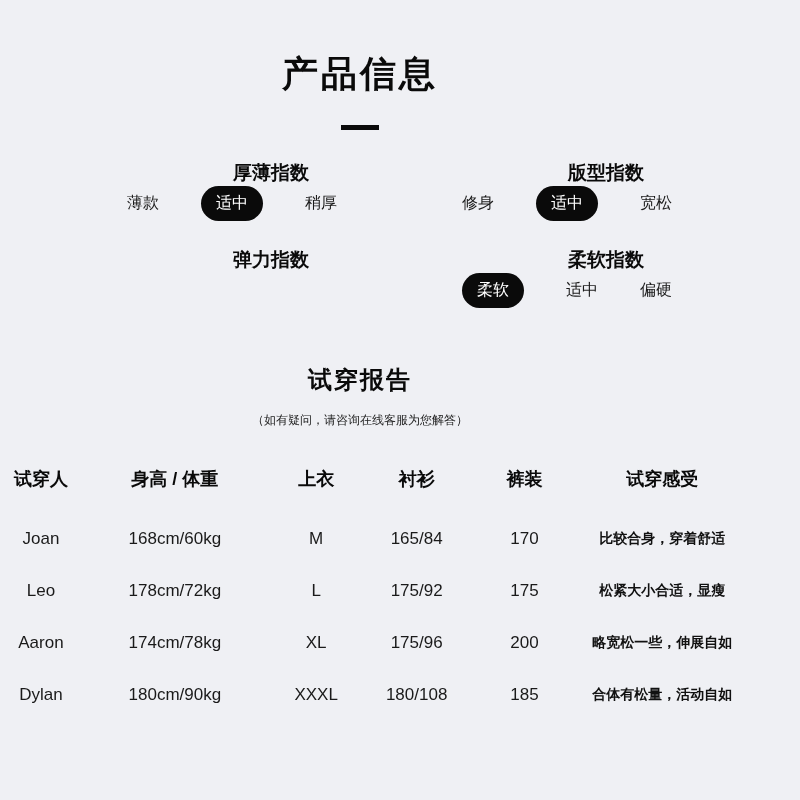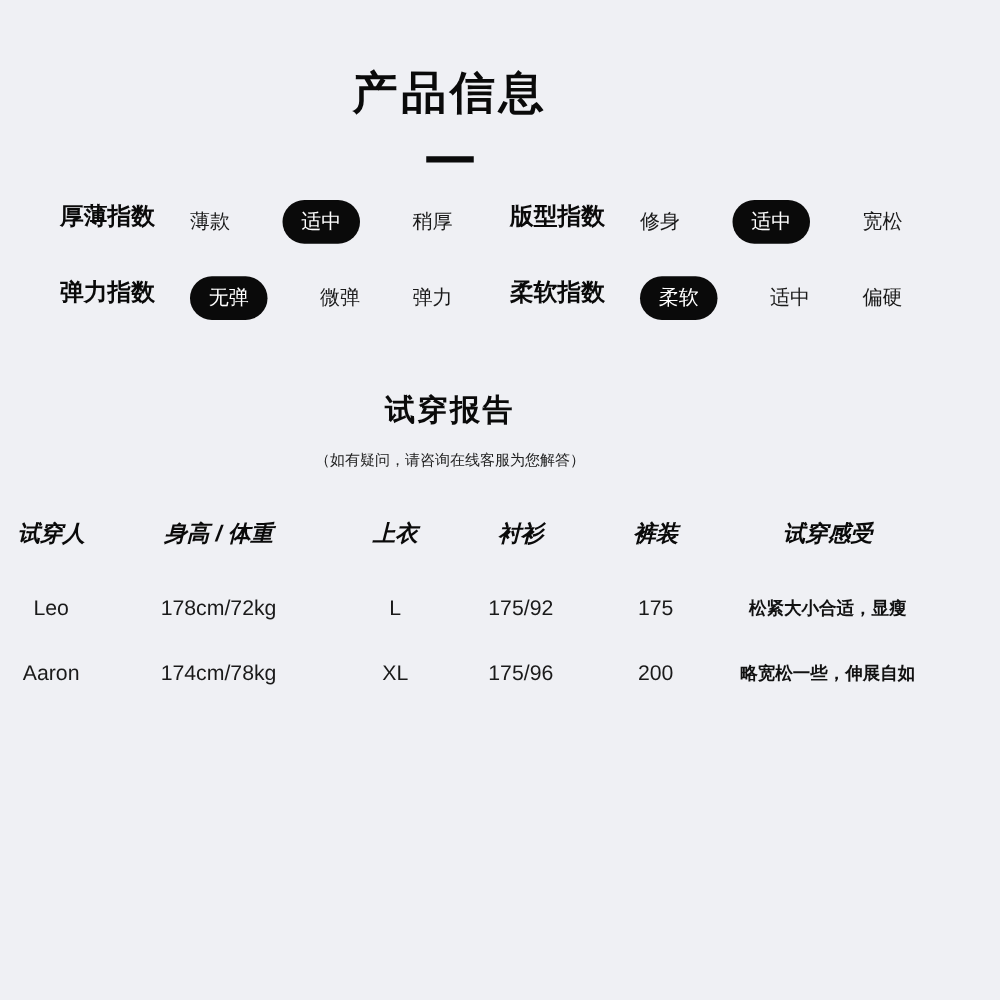--- a/index.html
+++ b/index.html
@@ -27,21 +27,21 @@
   }
 
   .index-section {
     margin-top: 30px;
     padding: 0 48px;
     display: grid;
     grid-template-columns: 1fr 1fr;
     row-gap: 26px;
     column-gap: 46px;
   }
-  .index-row { display: flex; align-items: flex-start; }
+  .index-row { display: flex; align-items: flex-end; flex-direction: column; }
   .index-label {
     font-size: 19px;
     font-weight: 700;
     color: #0a0a0a;
     margin-right: 28px;
     white-space: nowrap;
   }
   .index-options {
     display: flex;
     align-items: center;
@@ -82,21 +82,20 @@
     border-collapse: collapse;
     table-layout: fixed;
   }
   .fit-table th {
     font-size: 18px;
     font-weight: 700;
     color: #0a0a0a;
     padding: 0 0 22px 0;
     text-align: center;
     white-space: nowrap;
-    font-style: italic;
   }
   .fit-table td {
     font-size: 17px;
     color: #1a1a1a;
     padding: 16px 0;
     text-align: center;
     white-space: nowrap;
   }
   .fit-table td.feeling {
     font-size: 14px;
@@ -136,25 +135,20 @@
       <span class="index-label">版型指数</span>
       <span class="index-options">
         <span class="opt">修身</span>
         <span class="opt active">适中</span>
         <span class="opt">宽松</span>
       </span>
     </div>
 
     <div class="index-row">
       <span class="index-label">弹力指数</span>
-      <span class="index-options">
-        <span class="opt active">无弹</span>
-        <span class="opt">微弹</span>
-        <span class="opt">弹力</span>
-      </span>
     </div>
 
     <div class="index-row">
       <span class="index-label">柔软指数</span>
       <span class="index-options">
         <span class="opt active">柔软</span>
         <span class="opt">适中</span>
         <span class="opt">偏硬</span>
       </span>
     </div>
@@ -178,34 +172,50 @@
         <th>试穿人</th>
         <th>身高 / 体重</th>
         <th>上衣</th>
         <th>衬衫</th>
         <th>裤装</th>
         <th>试穿感受</th>
       </tr>
     </thead>
     <tbody>
       <tr>
+        <td>Joan</td>
+        <td>168cm/60kg</td>
+        <td>M</td>
+        <td>165/84</td>
+        <td>170</td>
+        <td class="feeling">比较合身，穿着舒适</td>
+      </tr>
+      <tr>
         <td>Leo</td>
         <td>178cm/72kg</td>
         <td>L</td>
         <td>175/92</td>
         <td>175</td>
         <td class="feeling">松紧大小合适，显瘦</td>
       </tr>
       <tr>
         <td>Aaron</td>
         <td>174cm/78kg</td>
         <td>XL</td>
         <td>175/96</td>
         <td>200</td>
         <td class="feeling">略宽松一些，伸展自如</td>
       </tr>
+      <tr>
+        <td>Dylan</td>
+        <td>180cm/90kg</td>
+        <td>XXXL</td>
+        <td>180/108</td>
+        <td>185</td>
+        <td class="feeling">合体有松量，活动自如</td>
+      </tr>
     </tbody>
   </table>
 
   <div class="note">
   </div>
 
 </div>
 
 </body></html>

